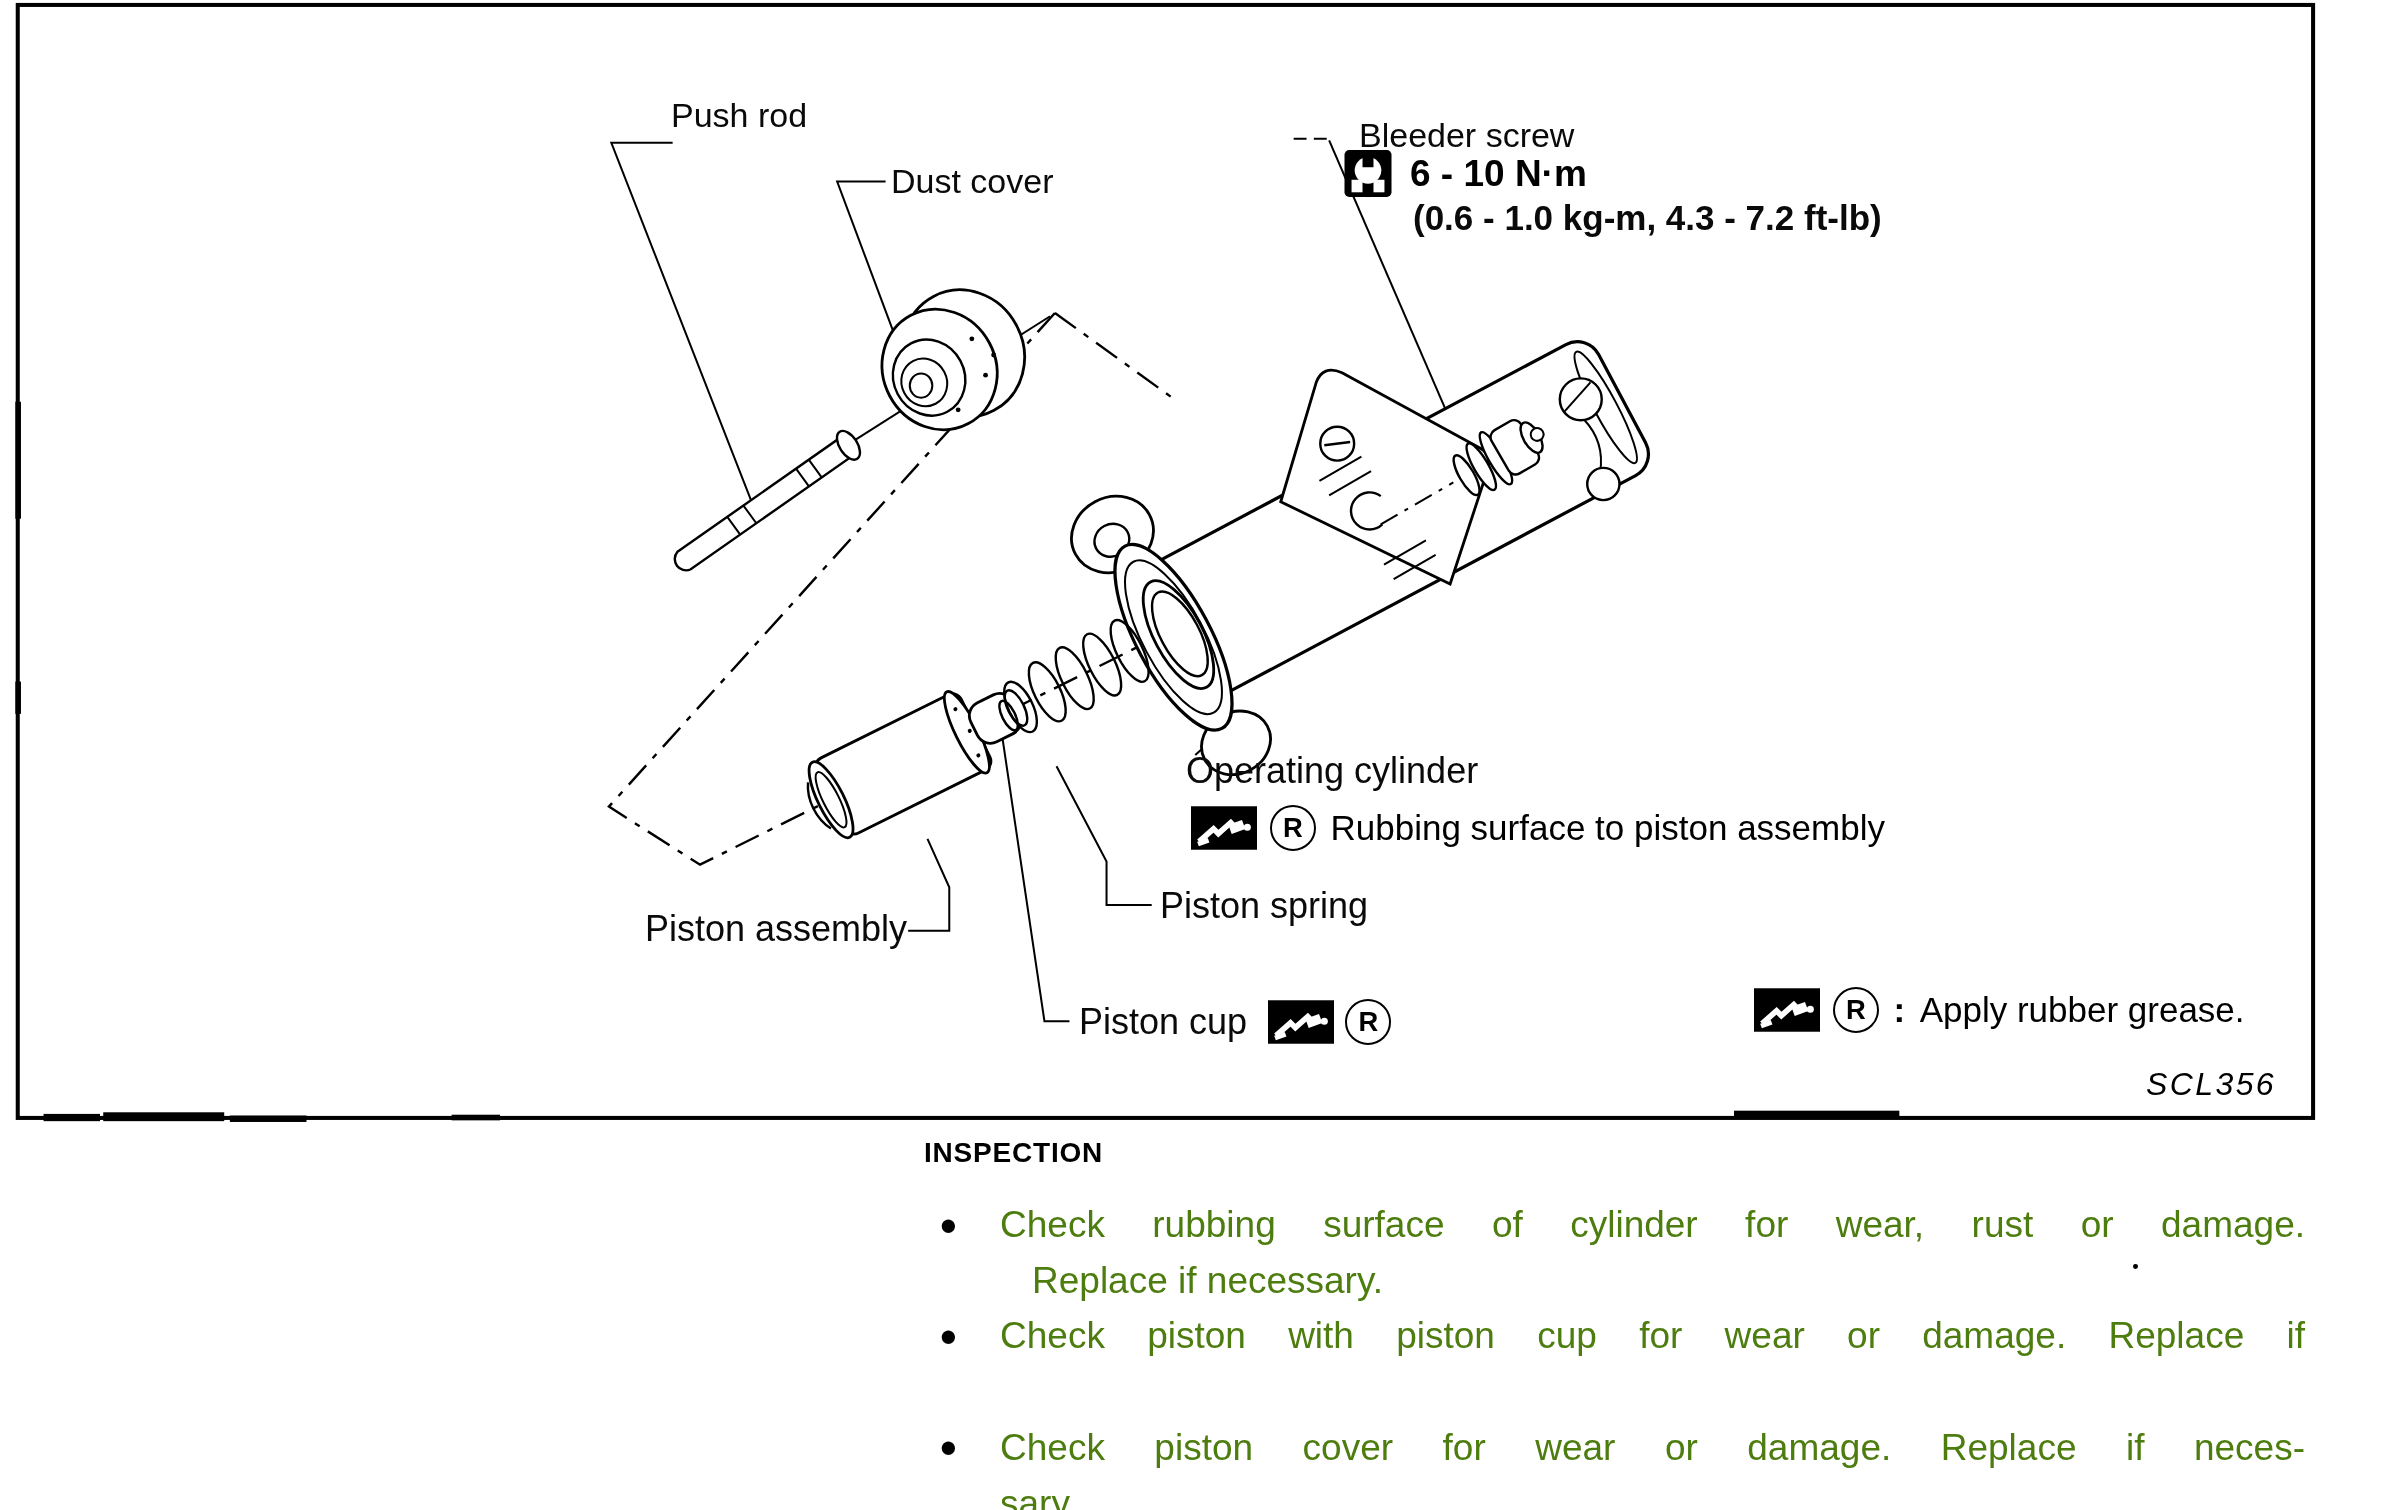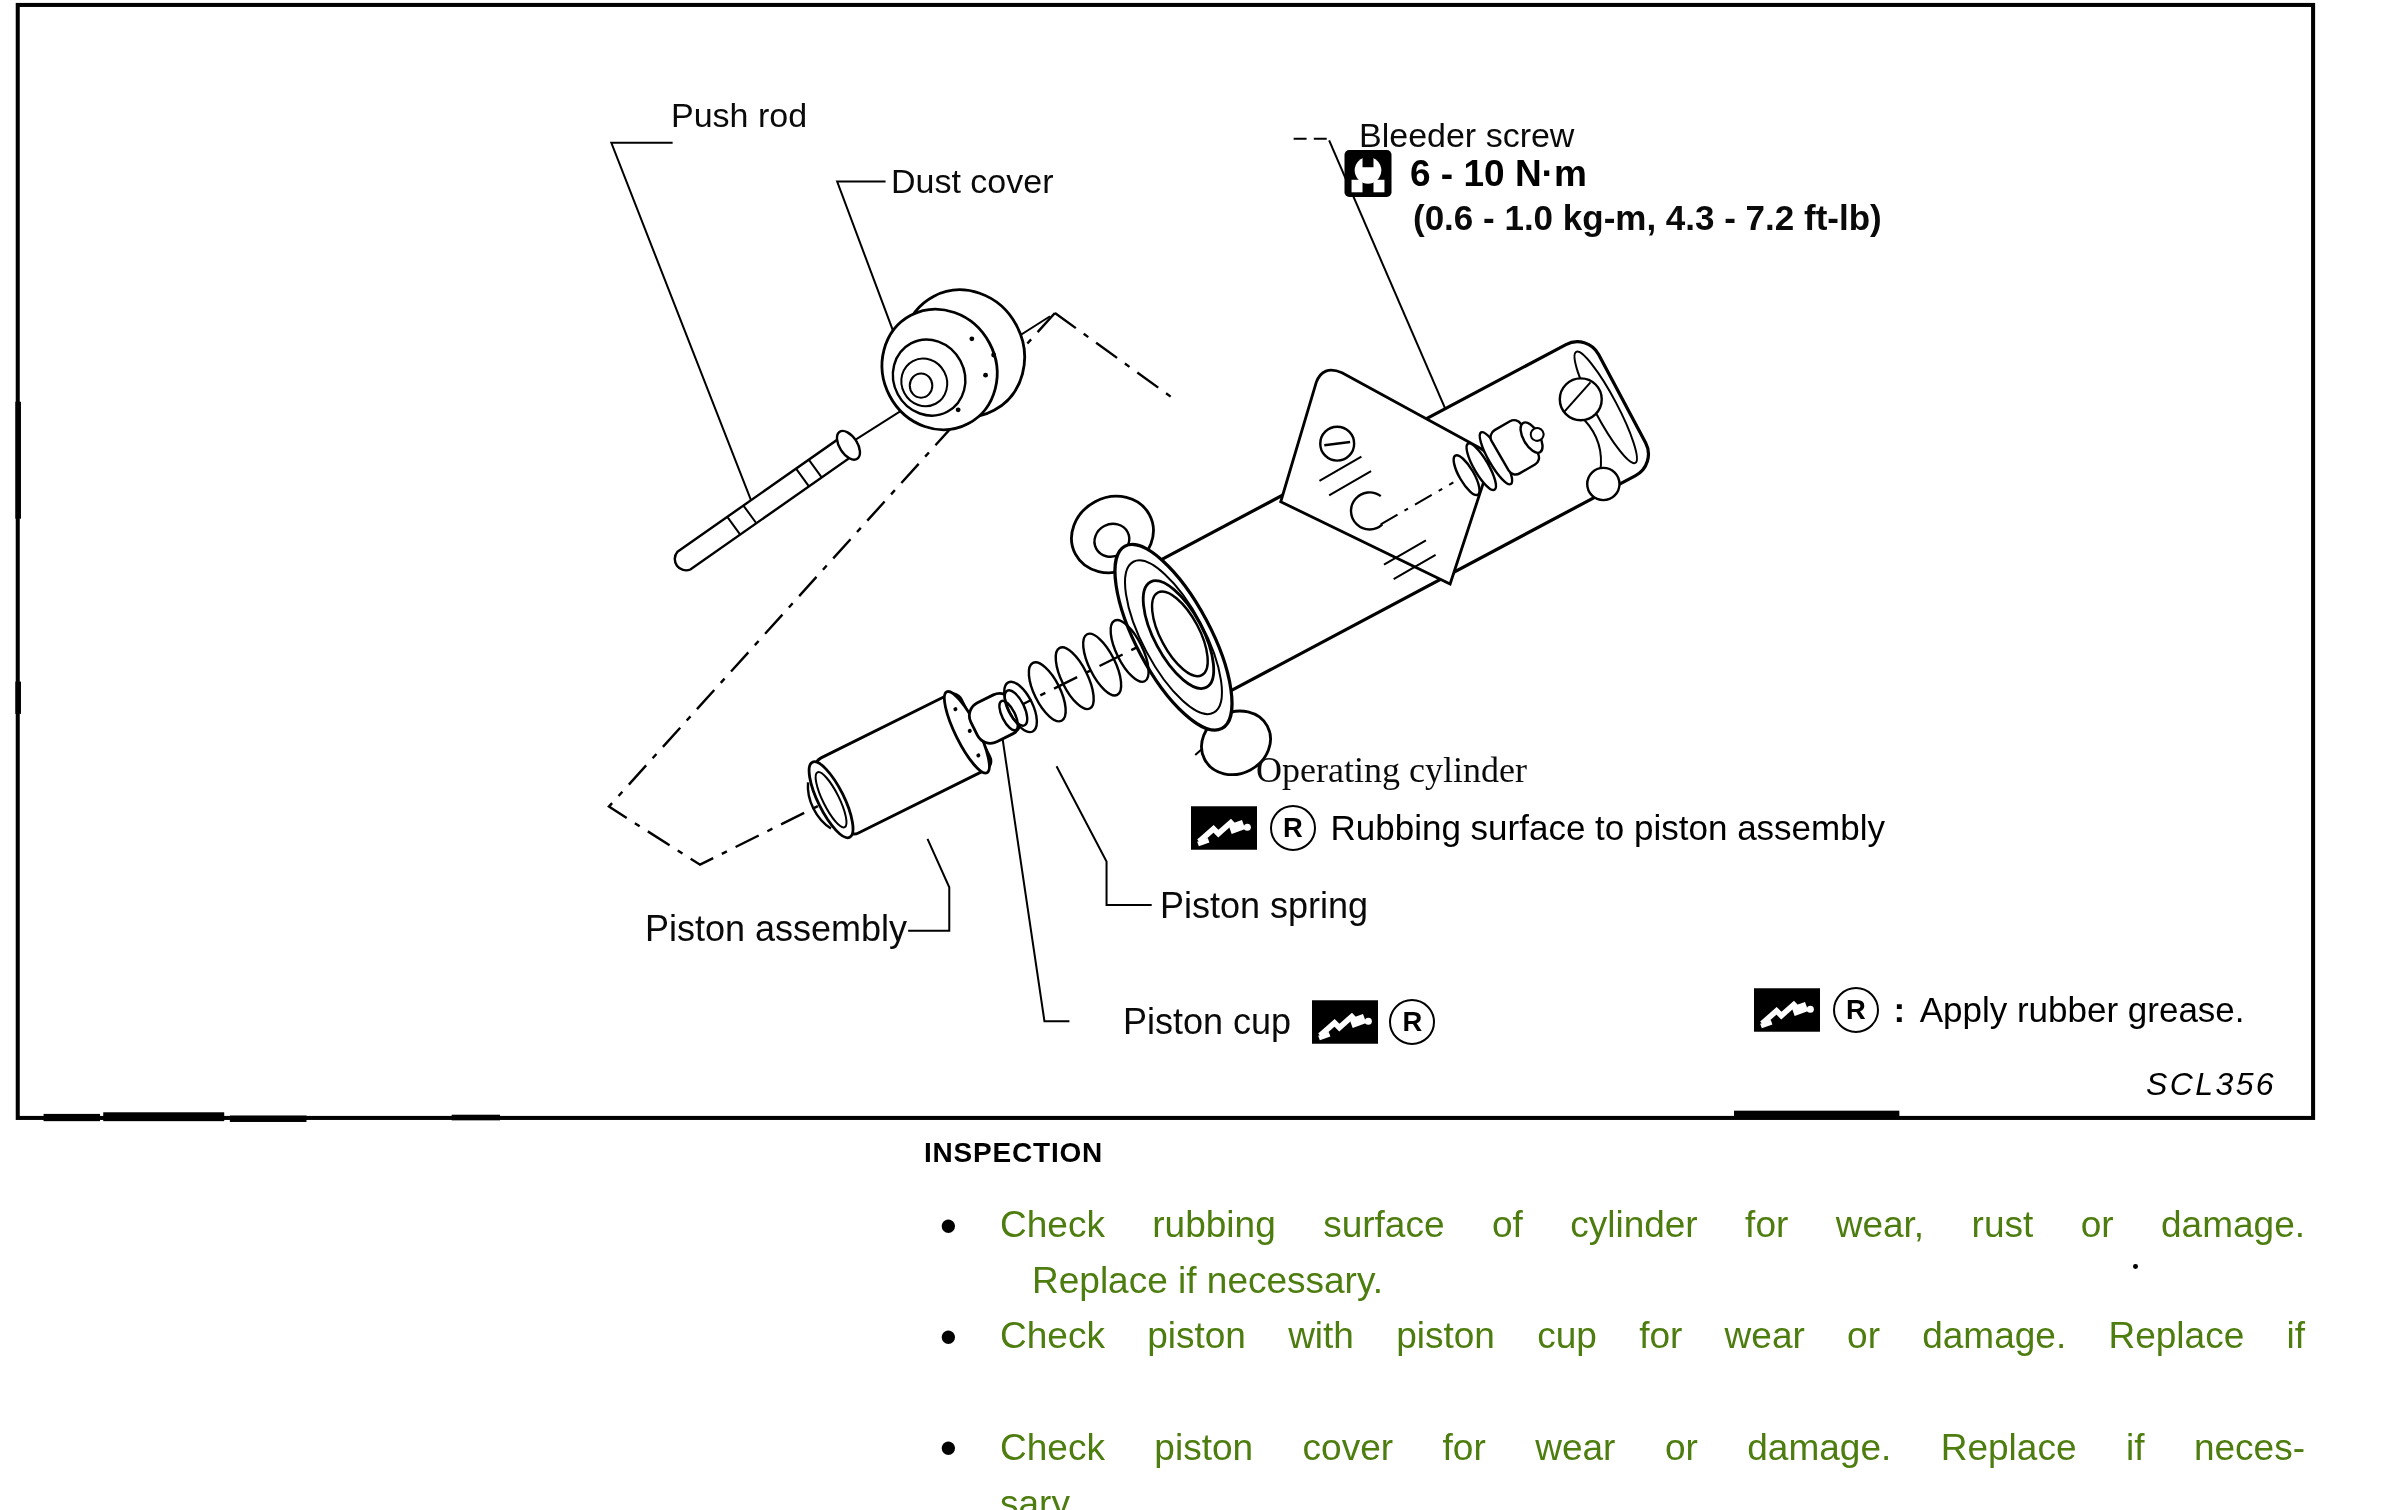--- a/index.html
+++ b/index.html
@@ -160,42 +160,42 @@
         <circle cx="15" cy="13" r="8.5" fill="#fff"></circle>
         <rect x="11.5" y="2" width="7" height="9" fill="#000"></rect>
         <rect x="4.5" y="19" width="7" height="8" fill="#fff"></rect>
         <rect x="18.5" y="19" width="7" height="8" fill="#fff"></rect>
         </svg>
     </span>
     <span class="torque-main">6 - 10 N·m</span>
   </div>
   <div class="lbl bold" style="left:1413px;top:200px;font-size:35px;">(0.6 - 1.0 kg-m, 4.3 - 7.2 ft-lb)</div>
 
-  <div class="lbl big" style="left:1256px;top:752px;font-family:Liberation Serif, serif;">Operating cylinder</div>
+  <div class="lbl big" style="left:1186px;top:752px;">Operating cylinder</div>
 
   <div class="row" style="left:1191px;top:805px;">
     <span class="icon-grease">
       <svg viewBox="0 0 41 27">
           <rect width="41" height="27" fill="#000"></rect>
         <path d="M5 22 L14 14 L17 17 L26 9" stroke="#fff" stroke-width="3.5" fill="none"></path>
         <rect x="24" y="10" width="9" height="6" fill="#fff" transform="rotate(-20 28 13)"></rect>
         <circle cx="35" cy="13" r="2.2" fill="#fff"></circle>
         <rect x="4" y="21" width="7" height="3" fill="#fff" transform="rotate(-20 7 22)"></rect>
         </svg>
     </span>
     <span class="icon-r" style="margin-left:13px;">R</span>
     <span class="grease-note">Rubbing surface to piston assembly</span>
   </div>
 
   <div class="lbl big" style="left:1160px;top:887px;">Piston spring</div>
 
   <div class="lbl big" style="left:645px;top:910px;">Piston assembly</div>
 
   <div class="row" style="left:1079px;top:999px;">
-    <span class="lbl big" style="position:static;margin-left:44px;">Piston cup</span>
+    <span class="lbl big" style="position:static;">Piston cup</span>
     <span class="icon-grease" style="margin-left:21px;">
       <svg viewBox="0 0 41 27">
           <rect width="41" height="27" fill="#000"></rect>
         <path d="M5 22 L14 14 L17 17 L26 9" stroke="#fff" stroke-width="3.5" fill="none"></path>
         <rect x="24" y="10" width="9" height="6" fill="#fff" transform="rotate(-20 28 13)"></rect>
         <circle cx="35" cy="13" r="2.2" fill="#fff"></circle>
         <rect x="4" y="21" width="7" height="3" fill="#fff" transform="rotate(-20 7 22)"></rect>
         </svg>
     </span>
     <span class="icon-r" style="margin-left:11.3px;">R</span>

